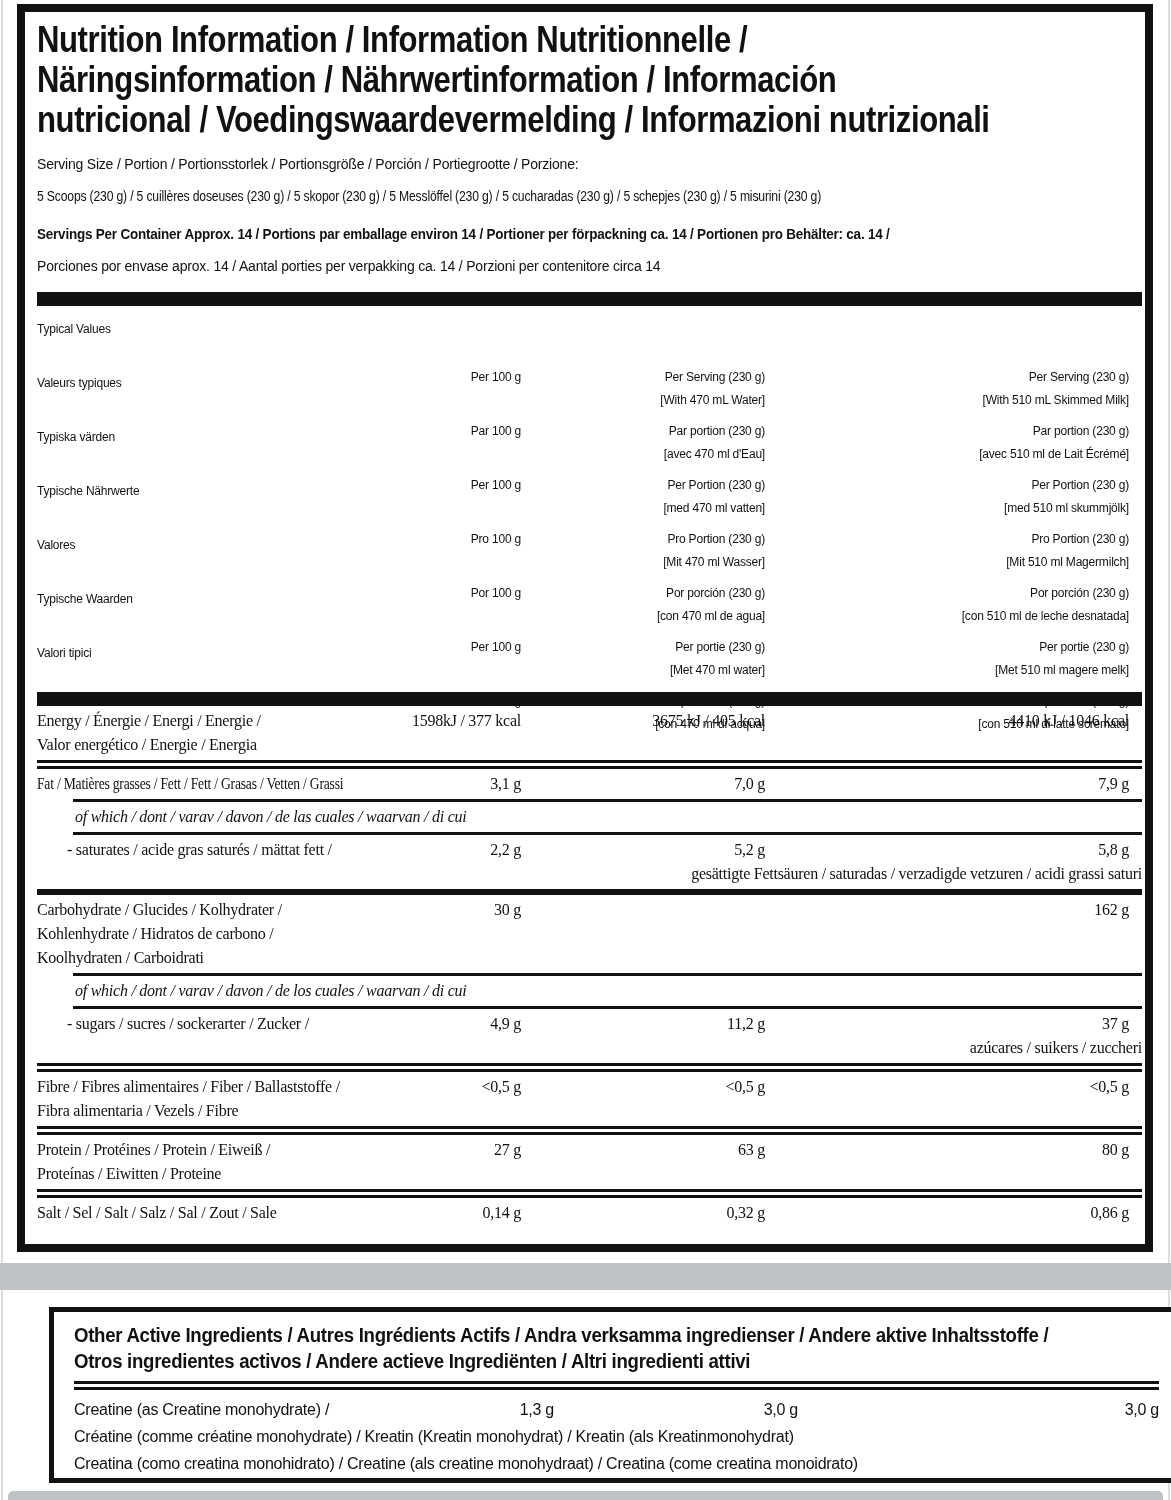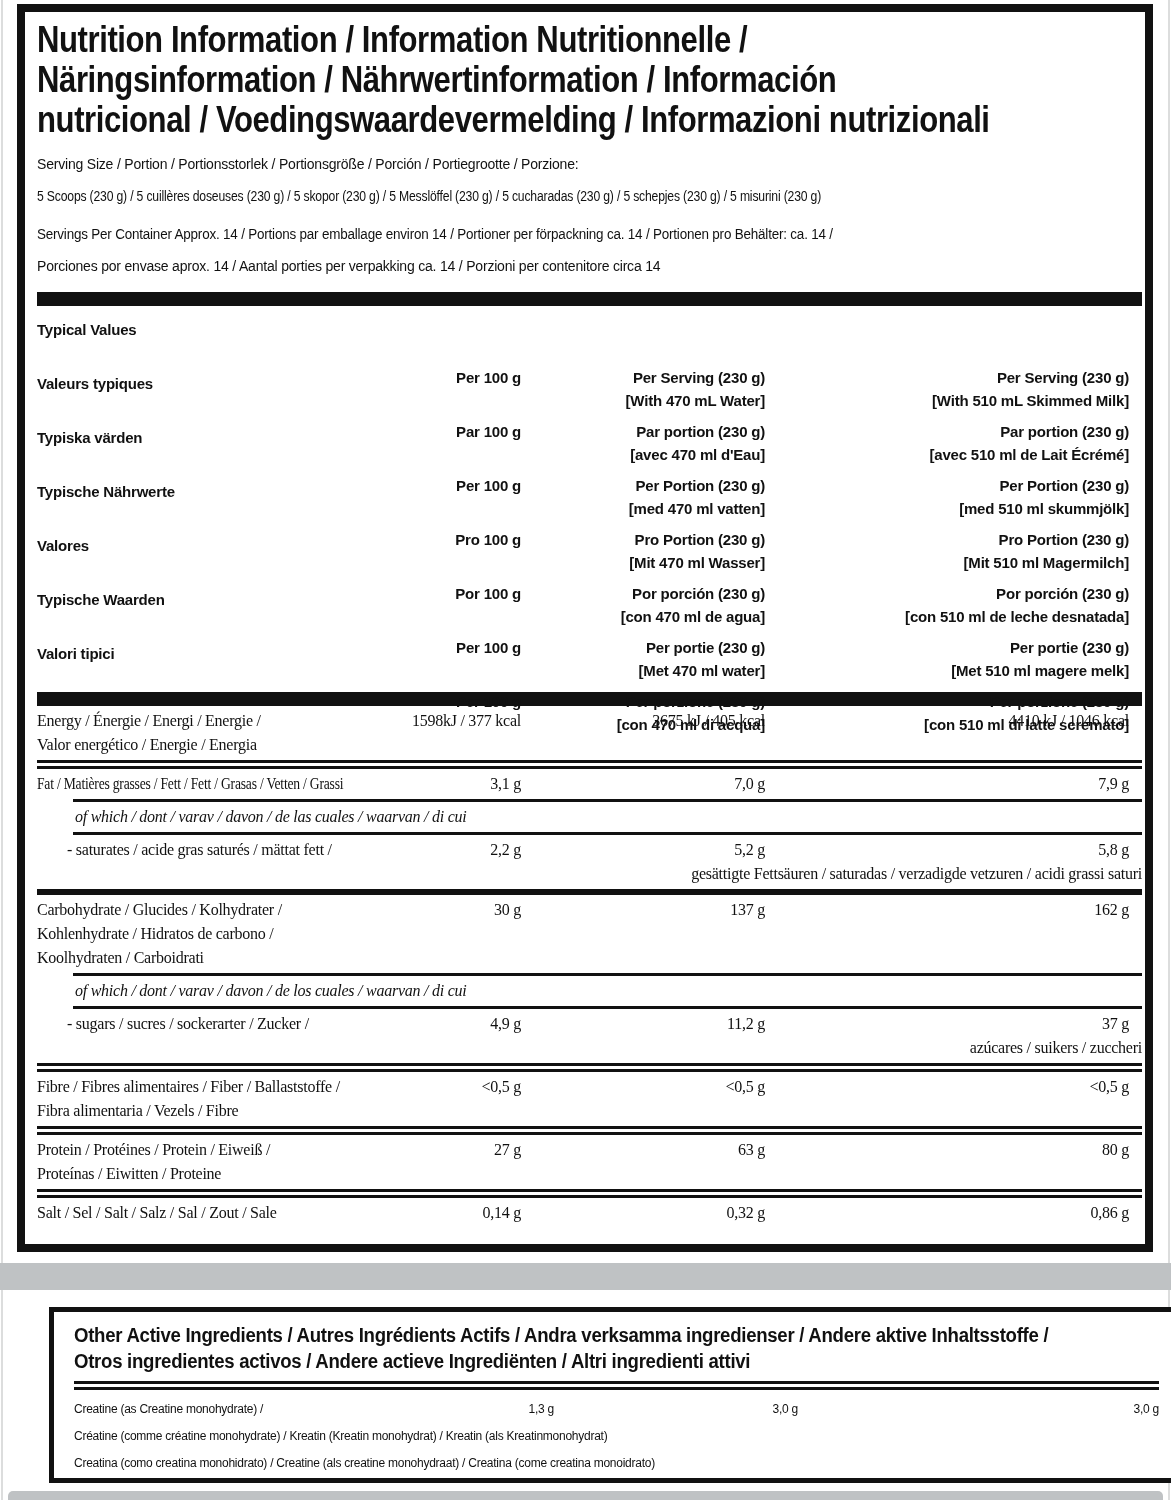--- a/index.html
+++ b/index.html
@@ -27,29 +27,29 @@
     overflow:hidden;
   }
   .fit{display:inline-block;transform-origin:left top;white-space:nowrap;} .sx85{transform:scaleX(.85);}
   .sx87{transform:scaleX(.87);}
   .sx96{transform:scaleX(.96);}
 
   .title{font-weight:bold;font-size:37px;line-height:40px;letter-spacing:-.5px;padding-top:2px;}
   .title-line{white-space:nowrap;transform:scaleX(.84);transform-origin:left top;}
 
   .serving{font-size:14px;line-height:32px;margin-top:8px;letter-spacing:-.2px;}
-  .serving .s3{margin-top:6px;}
+  .serving .s3{margin-top:6px;font-weight:bold;}
 
   .bar{height:14px;background:var(--ink);margin-top:10px;}
   .bar.b2{margin-top:4px;}
 
   
   .hrows{margin-top:4px;}
-  .hrow{position:relative;height:54px;padding-top:8px;font-weight:bold;
-        font-size:15px;line-height:23px;letter-spacing:-.2px;}
+  .hrow{position:relative;height:54px;padding-top:8px;font-weight:normal;
+        font-size:12px;line-height:23px;letter-spacing:-.2px;}
   .hc2,.hc3,.hc4{position:absolute;top:24px;left:0;text-align:right;margin-top:32px;}
   .hc2{width:484px;} .hc3{width:728px;} .hc4{width:1092px;}
 
   
   .trow{position:relative;padding:3px 0;font-size:16px;line-height:24px;letter-spacing:-.25px;font-family:Liberation Serif, serif;}
   .v2,.v3,.v4{position:absolute;top:3px;left:0;text-align:right;}
   .v2{width:484px;} .v3{width:728px;} .v4{width:1092px;}
   .ofwhich{font-style:italic;padding-left:38px;}
   .sub-l1{padding-left:30px;} .sub-l2{padding-left:58px;text-align:right;}
 
@@ -67,21 +67,21 @@
     position:absolute;left:21px;top:1307px;width:1129px;height:176px;
     border:5px solid var(--ink);
     padding:10px 14px 12px 20px;
     background:var(--background);
     overflow:hidden;
     margin-left:28px;
   }
   .other-head{font-weight:bold;font-size:20px;line-height:26px;letter-spacing:-.3px;}
   .other-head .oh{white-space:nowrap;transform:scaleX(.93);transform-origin:left top;}
   .other-box .rule-dbl{margin-top:7px;margin-bottom:6px;}
-  .orow{position:relative;font-size:12px;line-height:27px;letter-spacing:-.25px;}
+  .orow{position:relative;font-size:16px;line-height:27px;letter-spacing:-.25px;}
   .o2,.o3,.o4{position:absolute;top:0;left:0;text-align:right;}
   .o2{width:480px;} .o3{width:724px;} .o4{width:1085px;}
 </style>
 </head>
 <body>
 
 <div class="edge left"></div>
 <div class="edge right"></div>
 
 <div class="main-box">
@@ -217,21 +217,20 @@
     <div class="v3">5,2 g</div>
     <div class="v4">5,8 g</div>
   </div>
   <div class="rule-thick"></div>
 
   <div class="trow">
     <div>Carbohydrate / Glucides / Kolhydrater /</div>
     <div>Kohlenhydrate / Hidratos de carbono /</div>
     <div>Koolhydraten / Carboidrati</div>
     <div class="v2">30 g</div>
-    <div class="v3">137 g</div>
     <div class="v4">162 g</div>
   </div>
   <div class="rule-single-ind"></div>
 
   <div class="trow ofwhich">of which / dont / varav / davon / de los cuales / waarvan / di cui</div>
   <div class="rule-single-ind"></div>
 
   <div class="trow">
     <div class="sub-l1">- sugars / sucres / sockerarter / Zucker /</div>
     <div class="sub-l2">azúcares / suikers / zuccheri</div>

